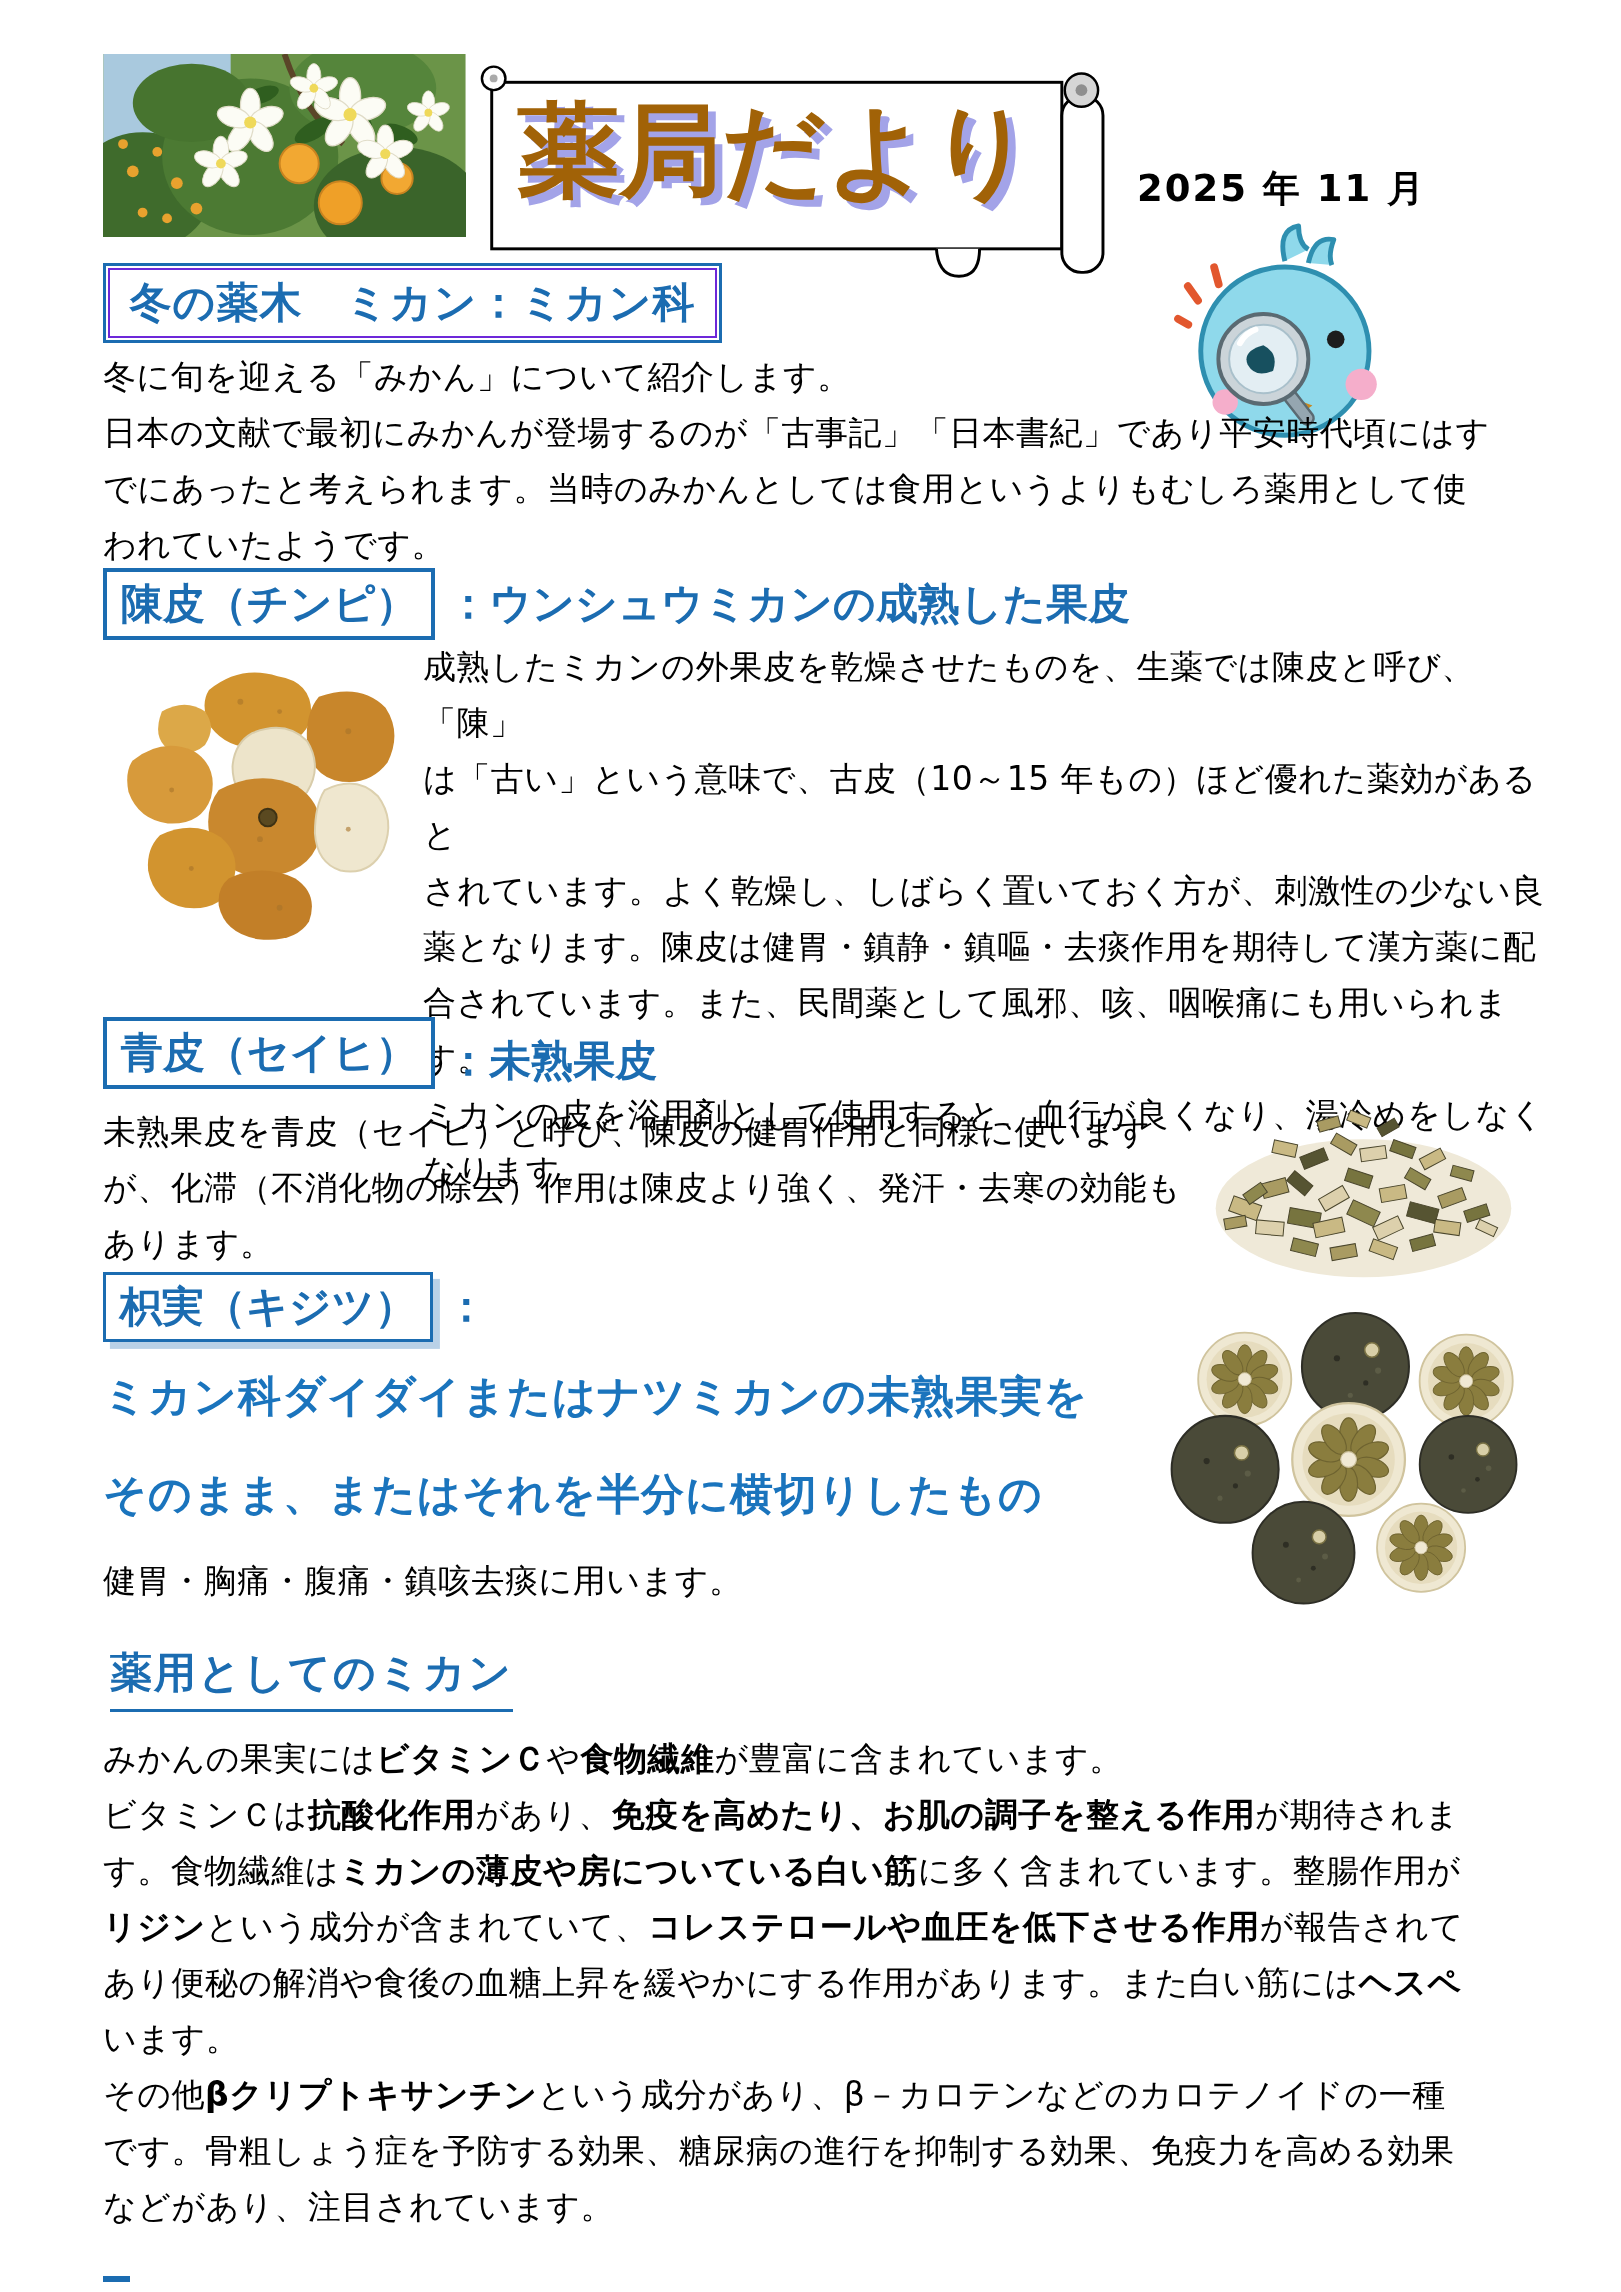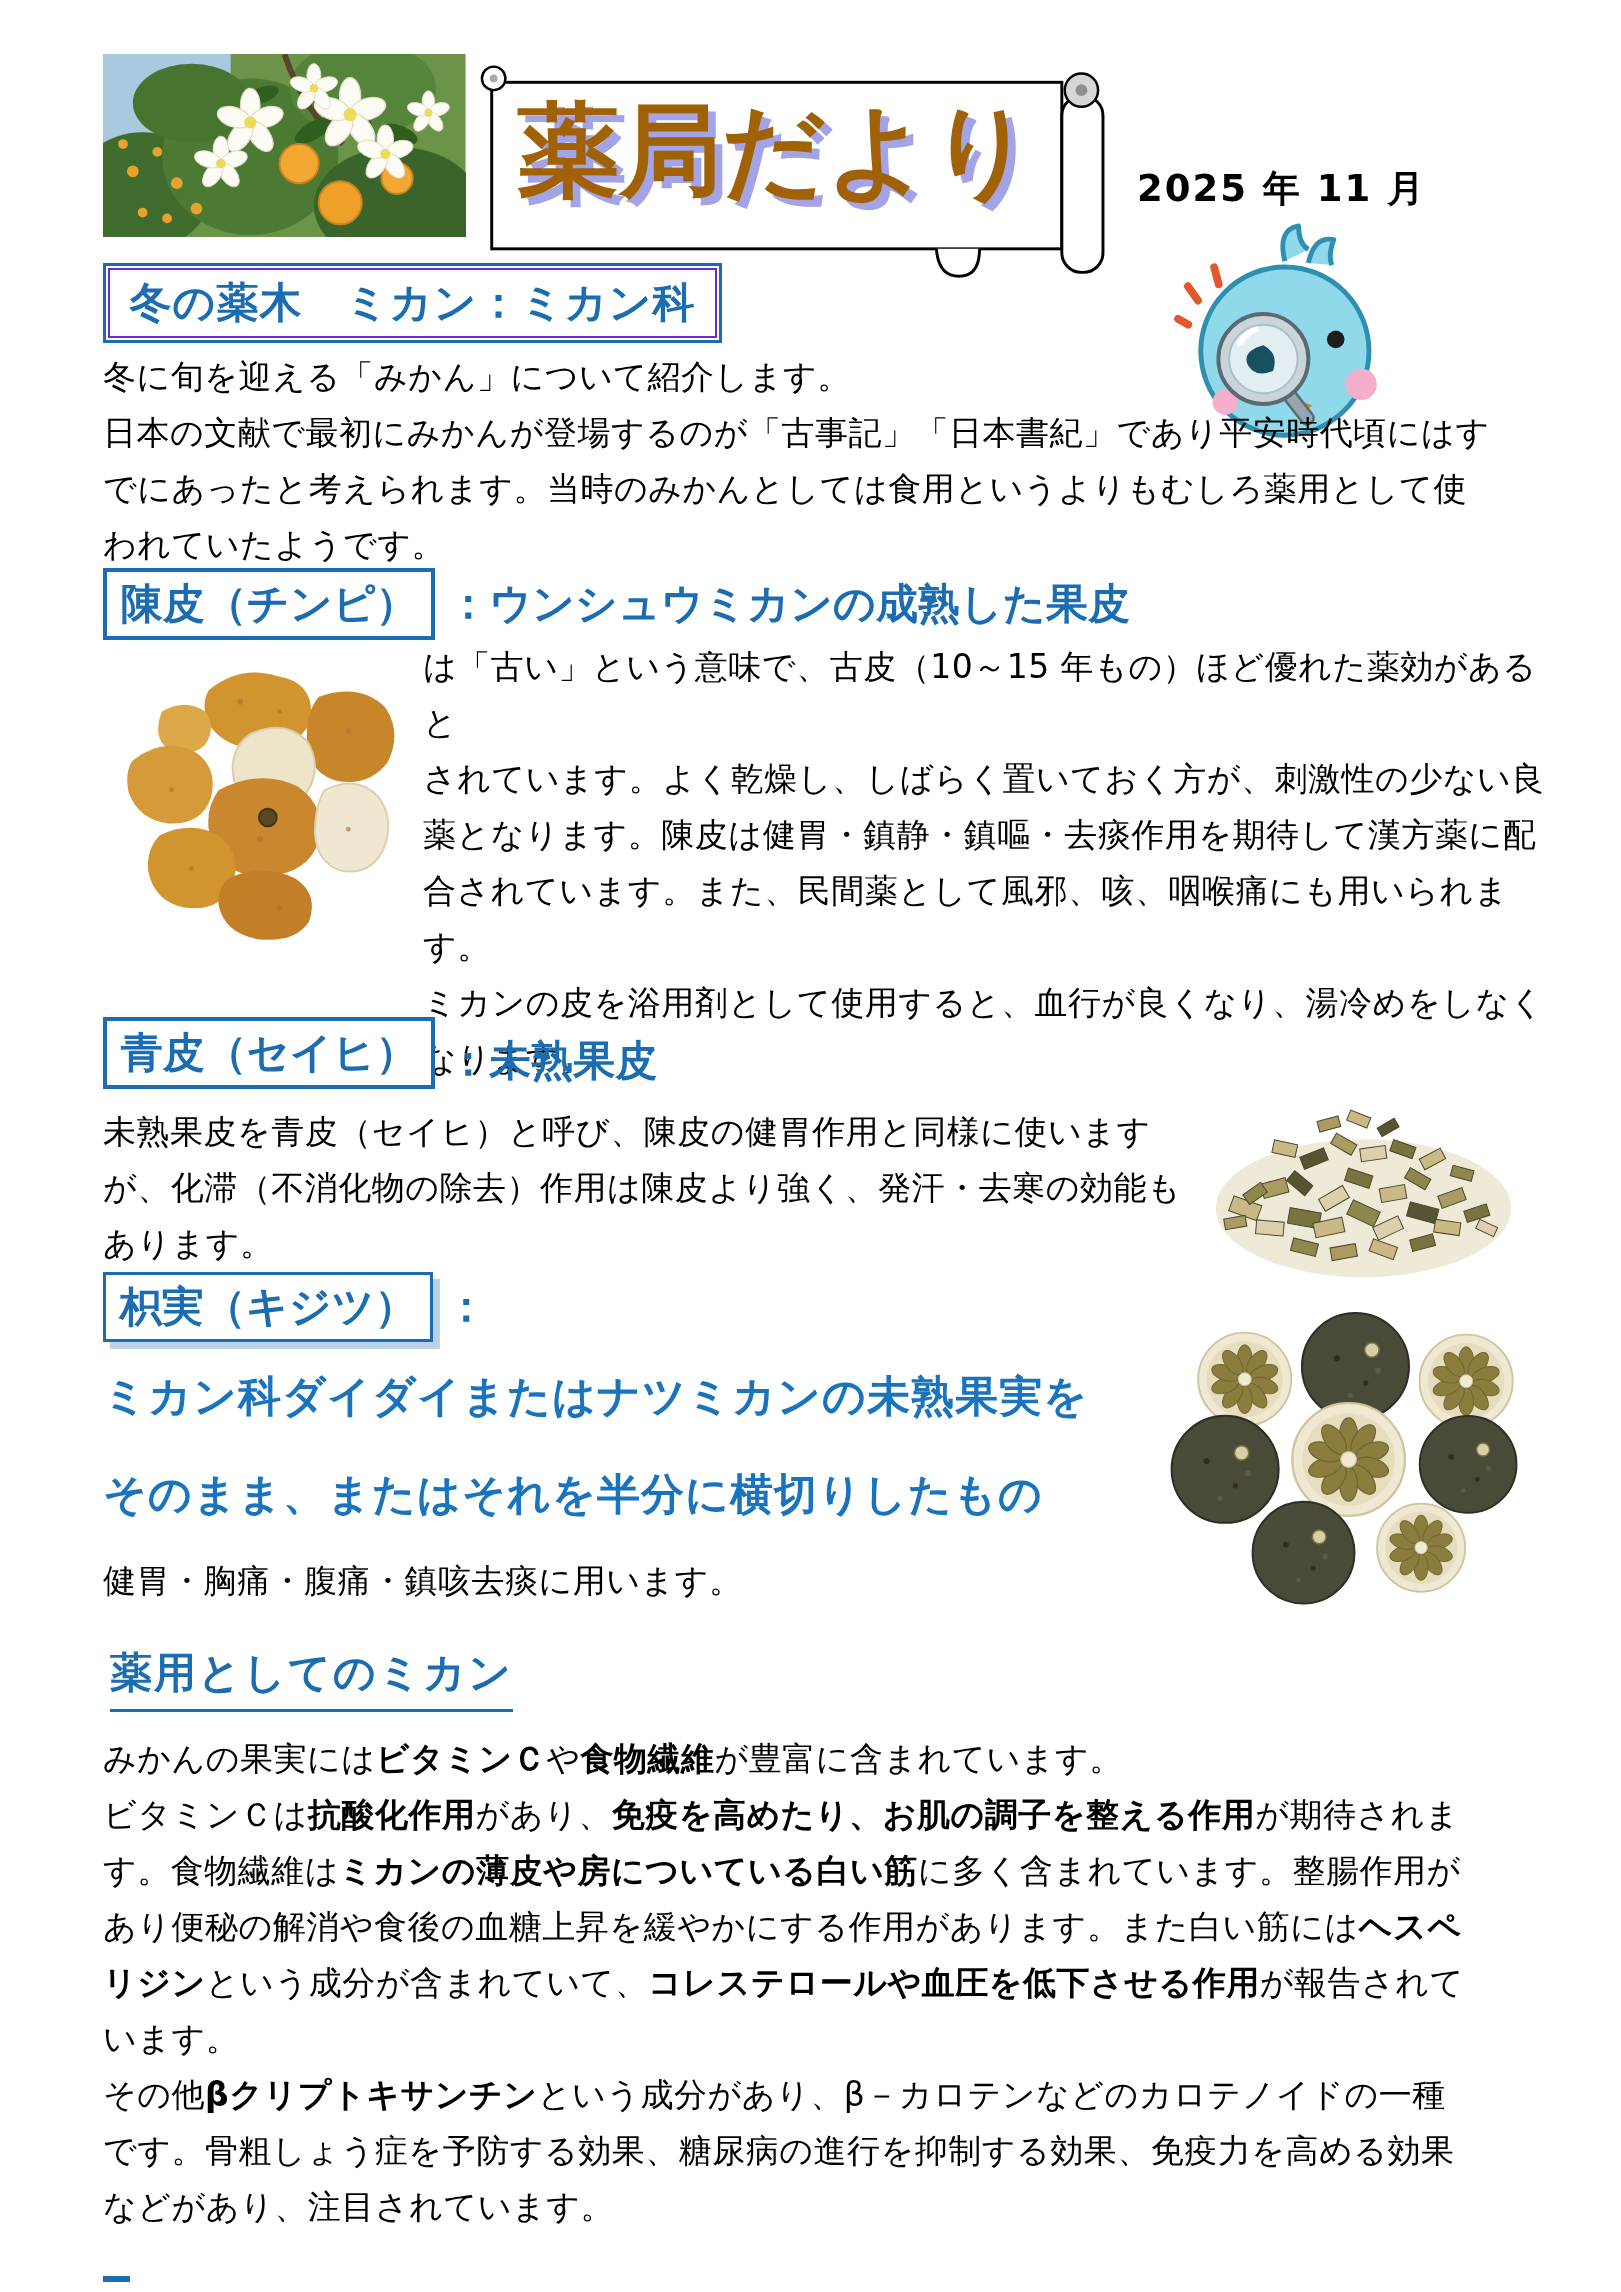--- a/index.html
+++ b/index.html
@@ -174,20 +174,21 @@
         <circle cx="180" cy="70" r="2.5"></circle>
         <circle cx="250" cy="90" r="3"></circle>
       <circle cx="70" cy="150" r="2.5"></circle>
         <circle cx="160" cy="200" r="3"></circle>
         <circle cx="90" cy="230" r="2.5"></circle>
       <circle cx="180" cy="270" r="3"></circle>
         <circle cx="250" cy="190" r="2.5"></circle>
     </g>
   </svg>
   <div class="abs para p-chinpi">
+      <div class="line">成熟したミカンの外果皮を乾燥させたものを、生薬では陳皮と呼び、「陳」</div>
       <div class="line">は「古い」という意味で、古皮（10～15 年もの）ほど優れた薬効があると</div>
       <div class="line">されています。よく乾燥し、しばらく置いておく方が、刺激性の少ない良</div>
       <div class="line">薬となります。陳皮は健胃・鎮静・鎮嘔・去痰作用を期待して漢方薬に配</div>
       <div class="line">合されています。また、民間薬として風邪、咳、咽喉痛にも用いられます。</div>
       <div class="line">ミカンの皮を浴用剤として使用すると、血行が良くなり、湯冷めをしなく</div>
       <div class="line">なります。</div>
     </div>
 
   <div class="abs sech pos-seihi">
     <span class="hbox">青皮（セイヒ）</span>
@@ -280,22 +281,22 @@
     <use href="#kjh" transform="translate(292 250) scale(0.9)"></use>
   </svg>
 
   <div class="abs yakuyo-head">
     <span class="yh">薬用としてのミカン</span>
   </div>
   <div class="abs para p-yakuyo">
       <div class="line"><span>みかんの果実には</span><span class="bold">ビタミンＣ</span><span>や</span><span class="bold">食物繊維</span><span>が豊富に含まれています。</span></div>
       <div class="line"><span>ビタミンＣは</span><span class="bold">抗酸化作用</span><span>があり、</span><span class="bold">免疫を高めたり、お肌の調子を整える作用</span><span>が期待されま</span></div>
       <div class="line"><span>す。食物繊維は</span><span class="bold">ミカンの薄皮や房についている白い筋</span><span>に多く含まれています。整腸作用が</span></div>
+      <div class="line"><span class="bold">リジン</span><span>という成分が含まれていて、</span><span class="bold">コレステロールや血圧を低下させる作用</span><span>が報告されて</span></div>
       <div class="line"><span>あり便秘の解消や食後の血糖上昇を緩やかにする作用があります。また白い筋には</span><span class="bold">ヘスペ</span></div>
-      <div class="line"><span class="bold">リジン</span><span>という成分が含まれていて、</span><span class="bold">コレステロールや血圧を低下させる作用</span><span>が報告されて</span></div>
       <div class="line"><span>います。</span></div>
       <div class="line"><span>その他</span><span class="bold">βクリプトキサンチン</span><span>という成分があり、β－カロテンなどのカロテノイドの一種</span></div>
       <div class="line"><span>です。骨粗しょう症を予防する効果、糖尿病の進行を抑制する効果、免疫力を高める効果</span></div>
       <div class="line"><span>などがあり、注目されています。</span></div>
     </div>
 
   <div class="abs bottom-mark"></div>
 </div>
 
 

